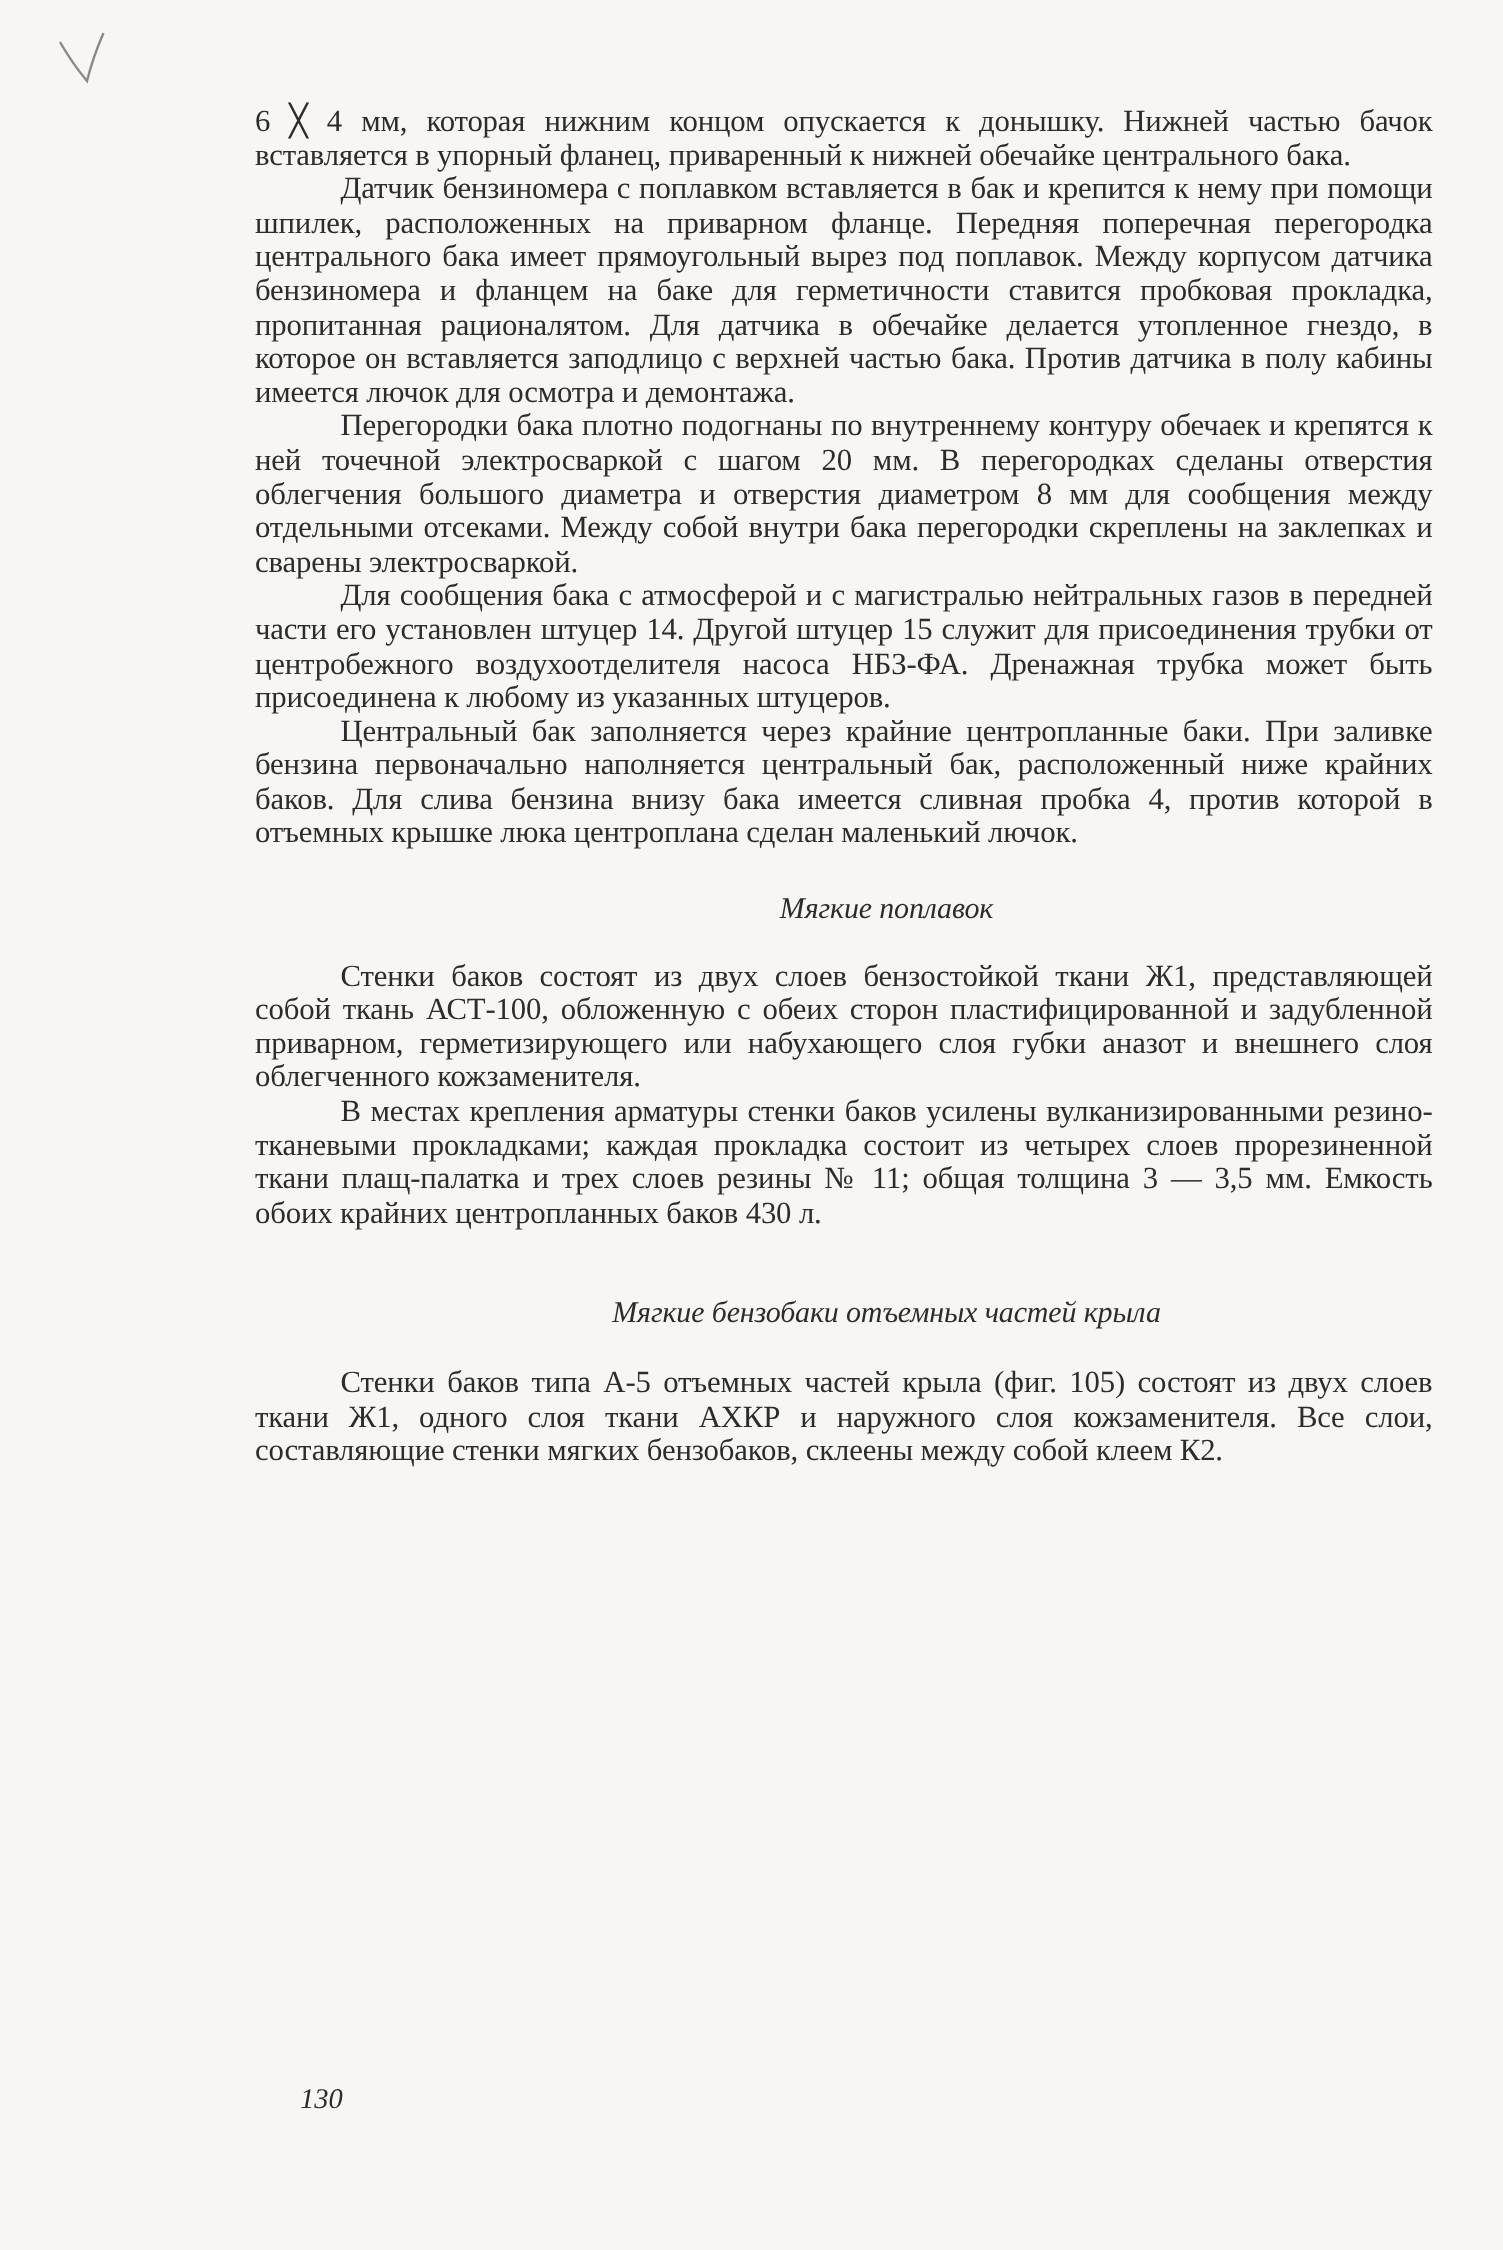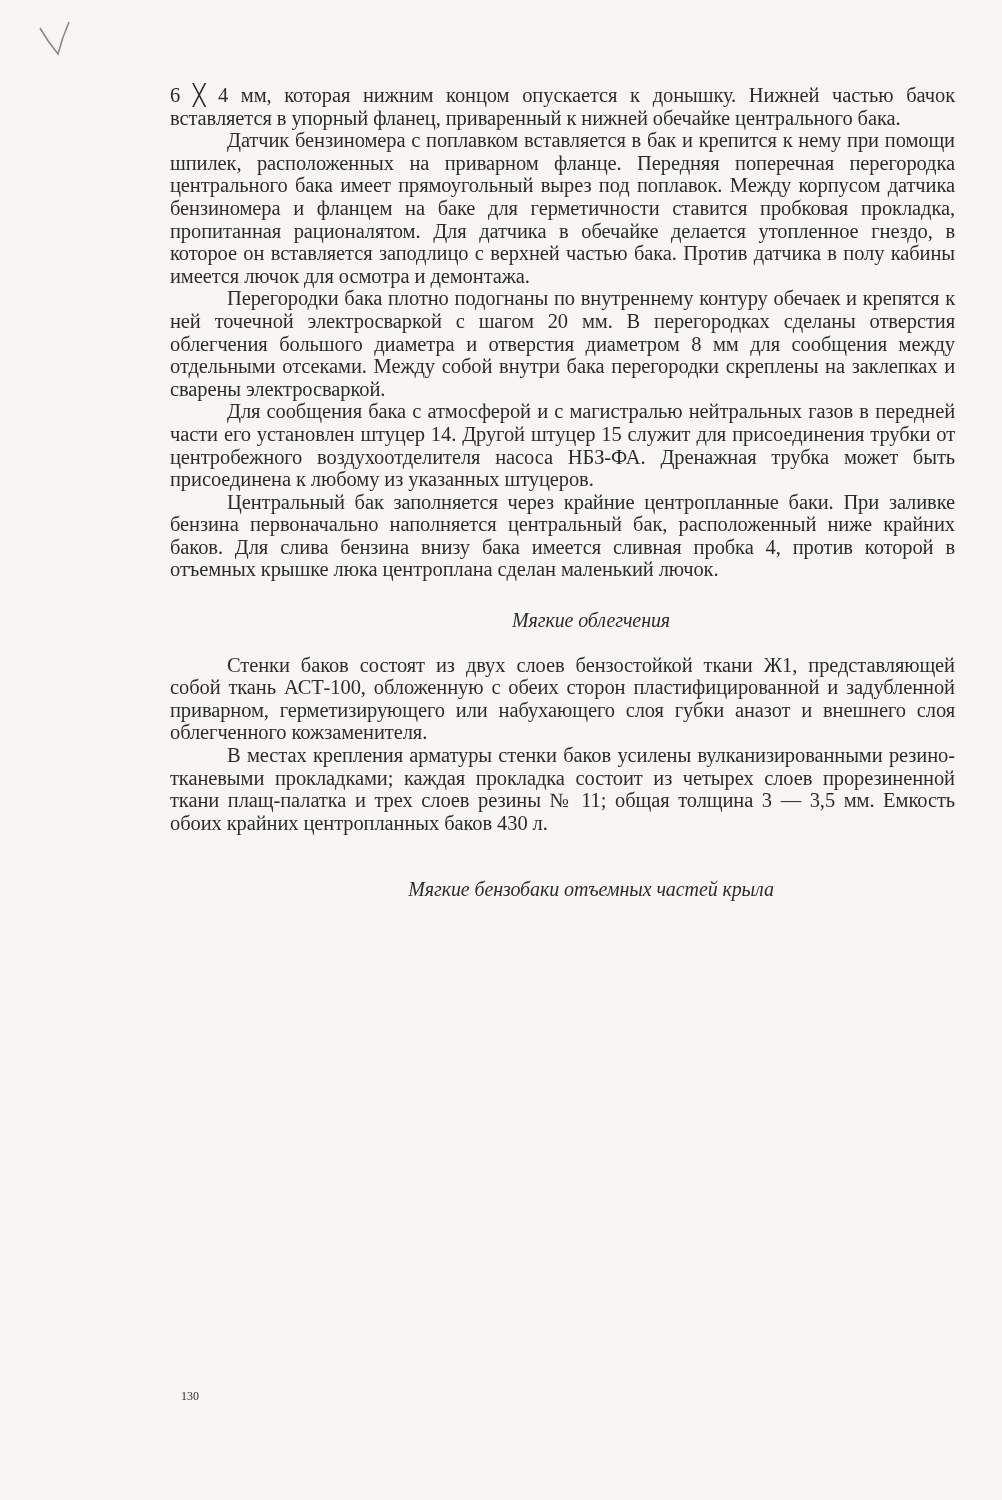--- a/index.html
+++ b/index.html
@@ -6,53 +6,54 @@
   body {
     width: 1002px; height: 1500px; position: relative; overflow: hidden;
     background: #f7f6f3;
     font-family: "Liberation Serif", serif;
     color: #2c2c2c;
   }
   .mark {
     position: absolute; left: 38px; top: 20px; width: 40px; height: 40px;
   }
   .page-text {
-    position: absolute; left: 170px; top: 84px; width: 785px;
+    position: absolute; left: 170px; top: 70px; width: 785px;
     font-size: 20.5px; line-height: 22.6px;
     text-align: justify;
     letter-spacing: -0.1px;
   }
   .page-text p {
     margin: 0; text-indent: 57px;
   }
   .page-text p.no-indent { text-indent: 0; }
   .section-title {
     font-style: italic; text-align: center; margin: 0;
     font-size: 20px;
   }
   .t1 { margin-top: 28px !important; margin-bottom: 22px !important; }
   .t2 { margin-top: 44px !important; margin-bottom: 24px !important; }
   .page-number {
-    position: absolute; left: 181px; top: 1389px; font-size: 12px;
+    position: absolute; left: 200px; top: 1389px; font-size: 19px; font-style: italic;
   }
 </style>
 </head>
 <body>
 
 <svg class="mark" viewBox="0 0 40 40">
   <path d="M2 8 Q10 22 20 34 Q24 18 31 2" fill="none" stroke="#8a8a8a" stroke-width="1.6"></path>
 </svg>
 
 <div class="page-text">
   <p class="no-indent">6 ╳ 4 мм, которая нижним концом опускается к донышку. Нижней частью бачок вставляется в упорный фланец, приваренный к нижней обечайке центрального бака.</p>
   <p>Датчик бензиномера с поплавком вставляется в бак и крепится к нему при помощи шпилек, расположенных на приварном фланце. Передняя поперечная перегородка центрального бака имеет прямоугольный вырез под поплавок. Между корпусом датчика бензиномера и фланцем на баке для герметичности ставится пробковая прокладка, пропитанная рационалятом. Для датчика в обечайке делается утопленное гнездо, в которое он вставляется заподлицо с верхней частью бака. Против датчика в полу кабины имеется лючок для осмотра и демонтажа.</p>
   <p>Перегородки бака плотно подогнаны по внутреннему контуру обечаек и крепятся к ней точечной электросваркой с шагом 20 мм. В перегородках сделаны отверстия облегчения большого диаметра и отверстия диаметром 8 мм для сообщения между отдельными отсеками. Между собой внутри бака перегородки скреплены на заклепках и сварены электросваркой.</p>
   <p>Для сообщения бака с атмосферой и с магистралью нейтральных газов в передней части его установлен штуцер 14. Другой штуцер 15 служит для присоединения трубки от центробежного воздухоотделителя насоса НБЗ-ФА. Дренажная трубка может быть присоединена к любому из указанных штуцеров.</p>
   <p>Центральный бак заполняется через крайние центропланные баки. При заливке бензина первоначально наполняется центральный бак, расположенный ниже крайних баков. Для слива бензина внизу бака имеется сливная пробка 4, против которой в отъемных крышке люка центроплана сделан маленький лючок.</p>
 
-  <p class="section-title t1">Мягкие облегчения</p>
+  <p class="section-title t1">Мягкие поплавок</p>
   <p>Стенки баков состоят из двух слоев бензостойкой ткани Ж1, представляющей собой ткань АСТ-100, обложенную с обеих сторон пластифицированной и задубленной приварном, герметизирующего или набухающего слоя губки аназот и внешнего слоя облегченного кожзаменителя.</p>
   <p>В местах крепления арматуры стенки баков усилены вулканизированными резино-тканевыми прокладками; каждая прокладка состоит из четырех слоев прорезиненной ткани плащ-палатка и трех слоев резины № 11; общая толщина 3 — 3,5 мм. Емкость обоих крайних центропланных баков 430 л.</p>
 
   <p class="section-title t2">Мягкие бензобаки отъемных частей крыла</p>
+  <p>Стенки баков типа А-5 отъемных частей крыла (фиг. 105) состоят из двух слоев ткани Ж1, одного слоя ткани АХКР и наружного слоя кожзаменителя. Все слои, составляющие стенки мягких бензобаков, склеены между собой клеем К2.</p>
 </div>
 
 <div class="page-number">130</div>
 
 </body></html>

